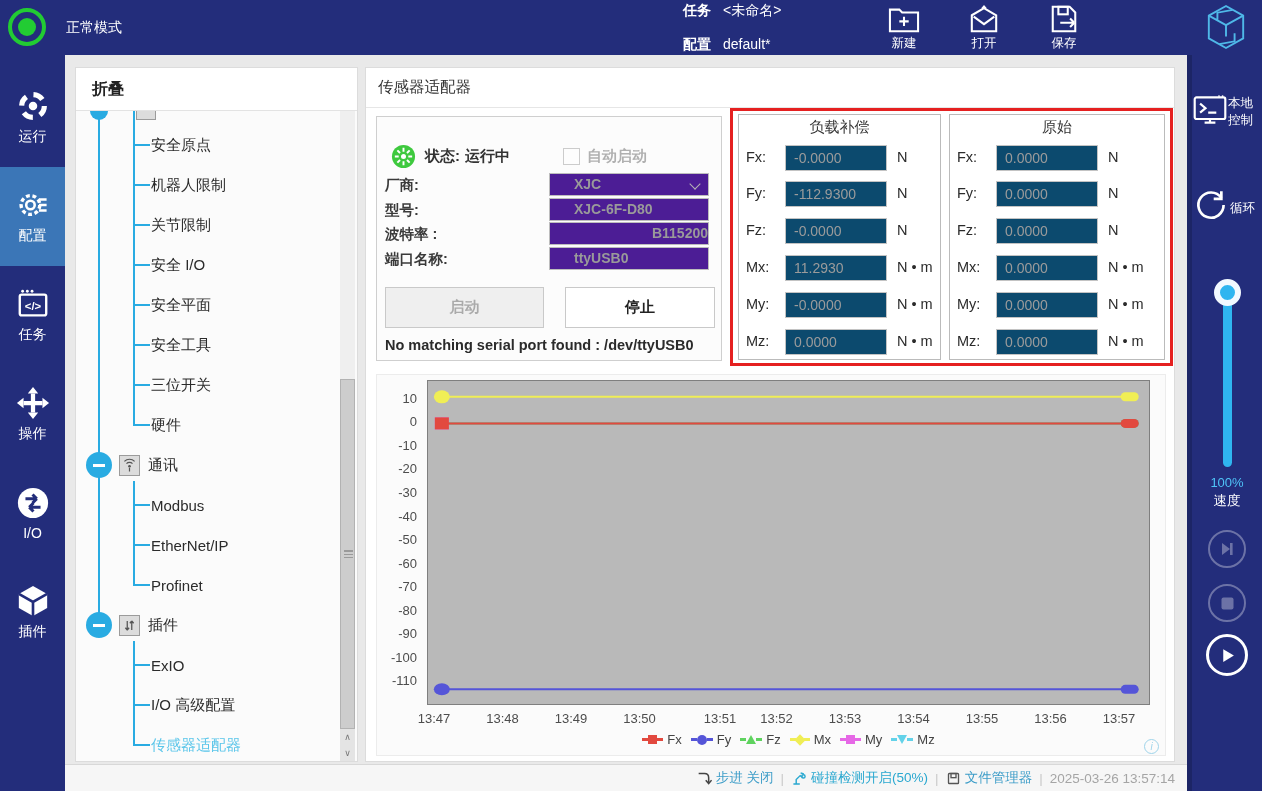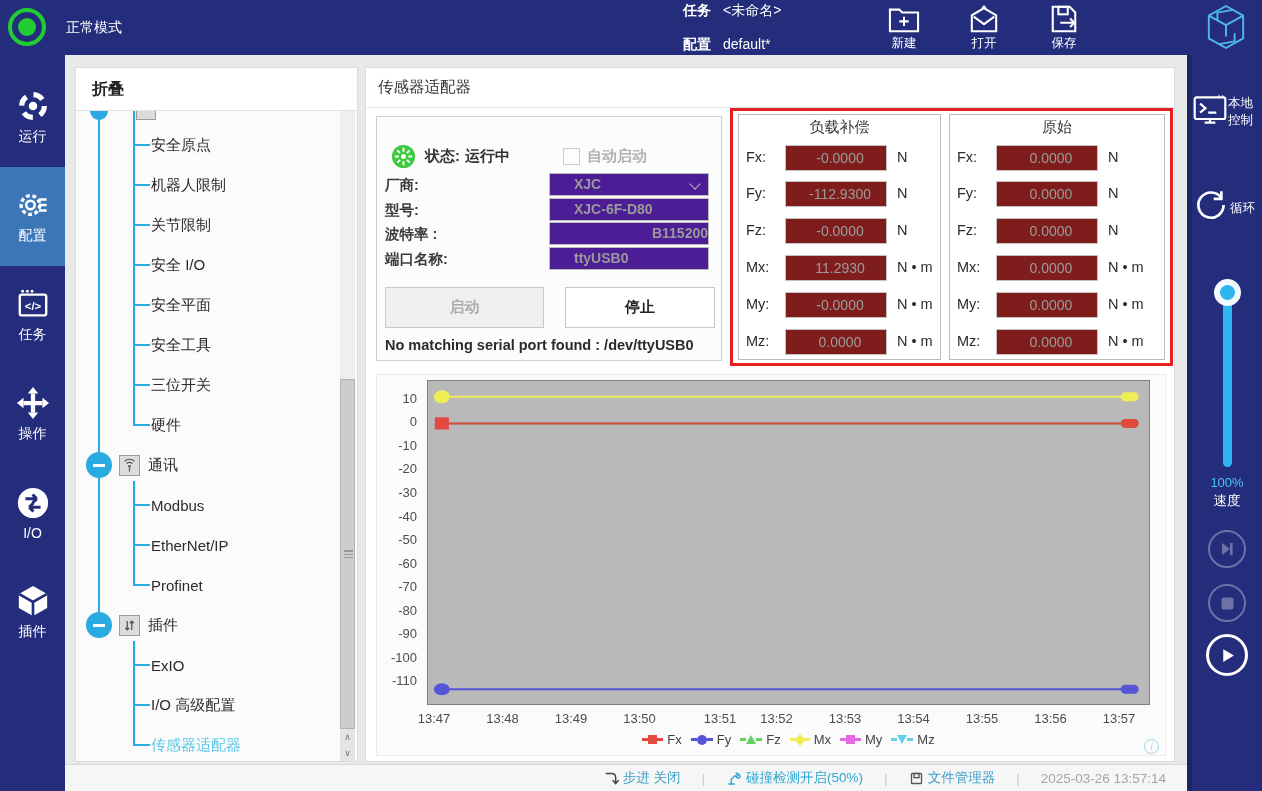--- a/index.html
+++ b/index.html
@@ -64,22 +64,22 @@
   #btn-stop{left:188px;width:150px;background:#fff;color:#222;}
   #serial-msg{position:absolute;left:8px;top:220px;font-size:14.5px;color:#2b2b2b;}
   
   #redbox{position:absolute;left:364px;top:40px;width:443px;height:258px;border:3px solid #e52020;background:#fff;}
   .fpanel{position:absolute;top:3px;height:246px;border:1px solid #bbbbbb;background:#fff;}
   #fpanel-comp{left:5px;width:203px;}
   #fpanel-raw{left:216px;width:216px;}
   .fptitle{position:absolute;top:3px;width:100%;text-align:center;font-size:15px;color:#333;}
   .frow{position:absolute;left:0;width:100%;height:26px;}
   .flabel{position:absolute;left:7px;top:4px;font-size:14.5px;color:#2b2b2b;}
-  .fbox{position:absolute;left:46px;top:0;width:102px;height:26px;border:1px solid #c3c3c3;background:#7f1d1d;
-    color:#9b9b9b;font-size:14px;line-height:24px;padding-left:8px;text-align:center;}
+  .fbox{position:absolute;left:46px;top:0;width:102px;height:26px;border:1px solid #c3c3c3;background:#0c4a6e;
+    color:#9b9b9b;font-size:14px;line-height:24px;padding-left:8px;}
   .funit{position:absolute;left:158px;top:4px;font-size:14.5px;color:#2b2b2b;white-space:nowrap;}
   
   #chartpanel{position:absolute;left:10px;top:306px;width:790px;height:382px;background:#fbfbfb;border:1px solid #ececec;}
   #plot{position:absolute;left:50px;top:5px;width:723px;height:325px;border:1px solid #7f7f7f;}
   #yticks{position:absolute;left:0;top:5px;width:44px;height:325px;}
   .ytick{position:absolute;right:4px;width:40px;text-align:right;font-size:13px;color:#4d4d4d;}
   #xticks{position:absolute;left:50px;top:336px;width:723px;height:16px;}
   .xtick{position:absolute;width:68px;text-align:center;font-size:13px;color:#4d4d4d;}
   #legend{position:absolute;left:50px;top:357px;width:723px;display:flex;justify-content:center;
     align-items:center;gap:9px;font-size:13px;color:#444;}
@@ -96,21 +96,21 @@
   #speed-handle{position:absolute;left:22px;top:224px;width:27px;height:27px;border-radius:50%;
     border:6px solid #f2f9ff;background:#2fb5f0;cursor:grab;}
   #speed-val{position:absolute;left:0;top:420px;width:70px;text-align:center;font-size:13px;color:#4fc3f7;}
   #speed-lbl{position:absolute;left:0;top:437px;width:70px;text-align:center;font-size:13.5px;}
   .cbtn{position:absolute;left:16px;width:38px;height:38px;border:2.5px solid #fff;border-radius:50%;
     display:flex;align-items:center;justify-content:center;cursor:pointer;}
   .cbtn.dim{opacity:.33;}
   #btn-play{top:579px;width:42px;height:42px;border-width:3px;left:14px;}
   
   #statusbar{position:absolute;left:65px;top:764px;width:1122px;height:27px;background:#f6f6f6;border-top:1px solid #d8d8d8;
-    display:flex;align-items:center;justify-content:flex-end;gap:21px;padding-right:21px;font-size:13.5px;}
+    display:flex;align-items:center;justify-content:flex-end;gap:7px;padding-right:12px;font-size:13.5px;}
   .sb-blue{color:#3d9dc8;display:flex;align-items:center;gap:4px;}
   .sb-teal{color:#2aa8d0;display:flex;align-items:center;gap:4px;}
   .sb-sep{color:#c9c9c9;}
   .sb-time{color:#a5a5a5;}
   svg{display:block;}
 </style>
 </head>
 <body>
 
 <div id="topbar">

